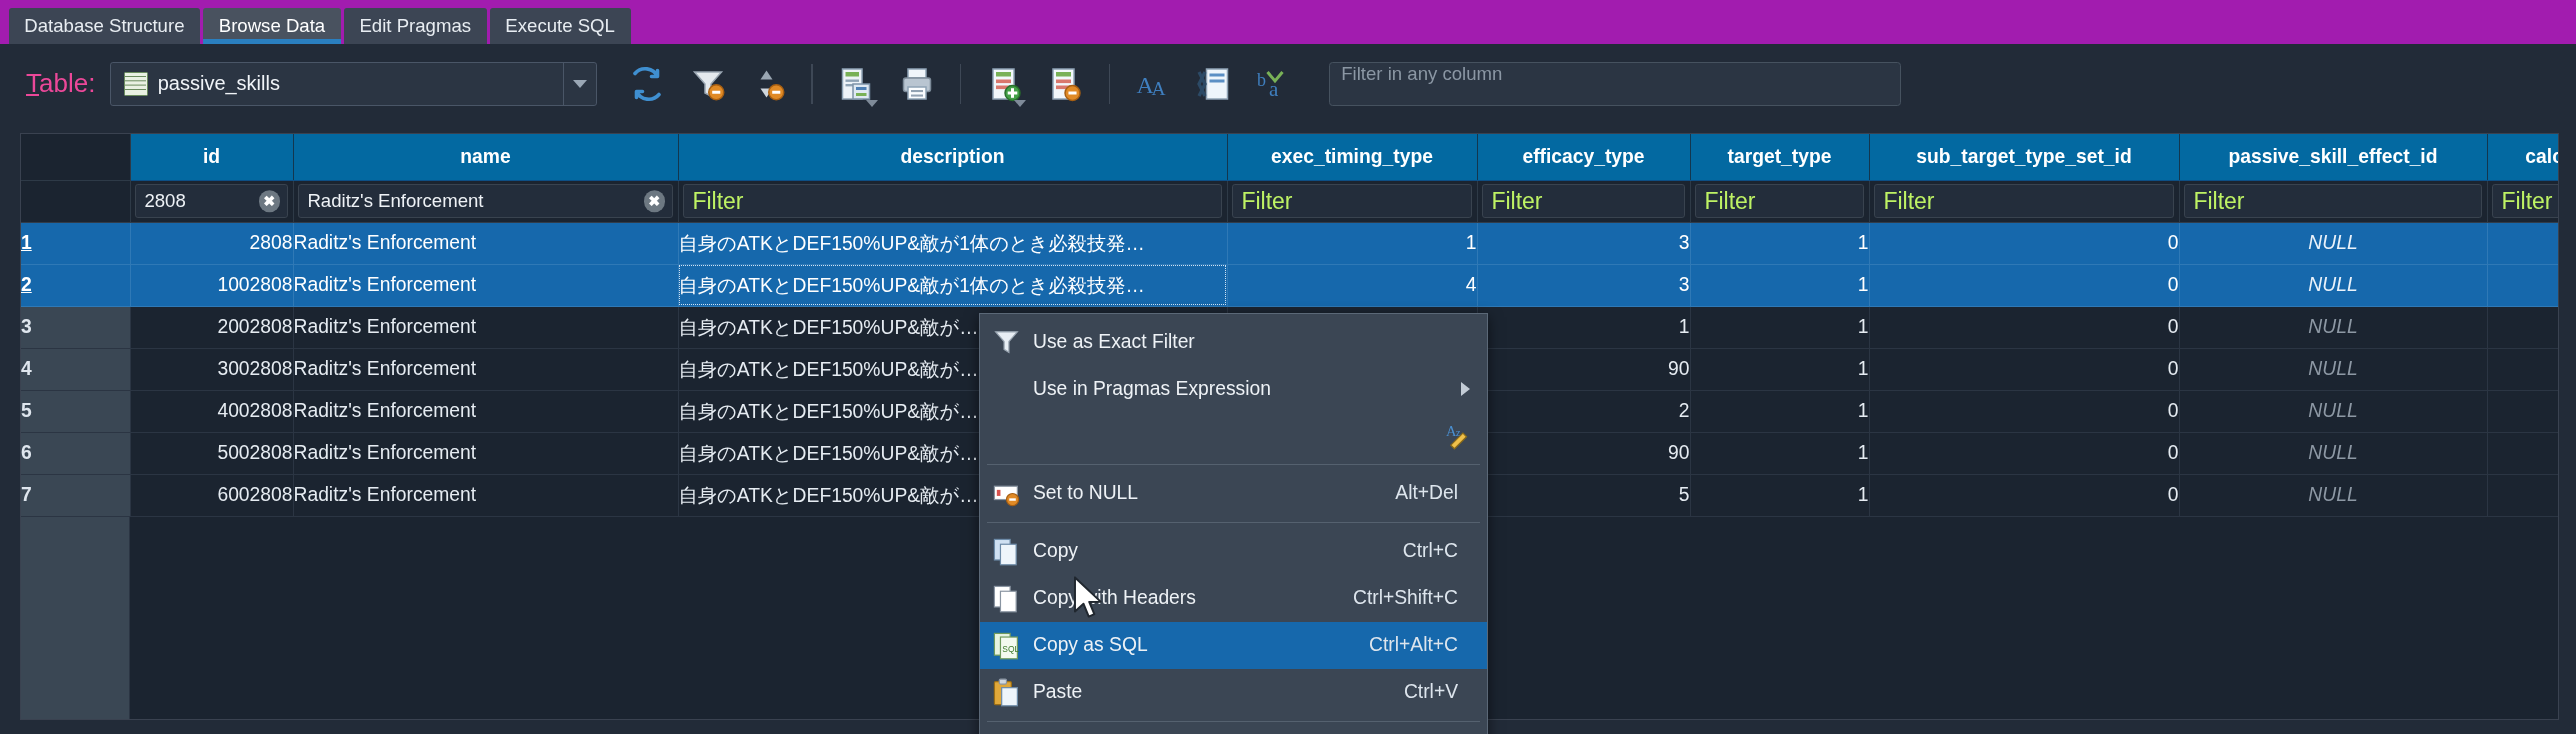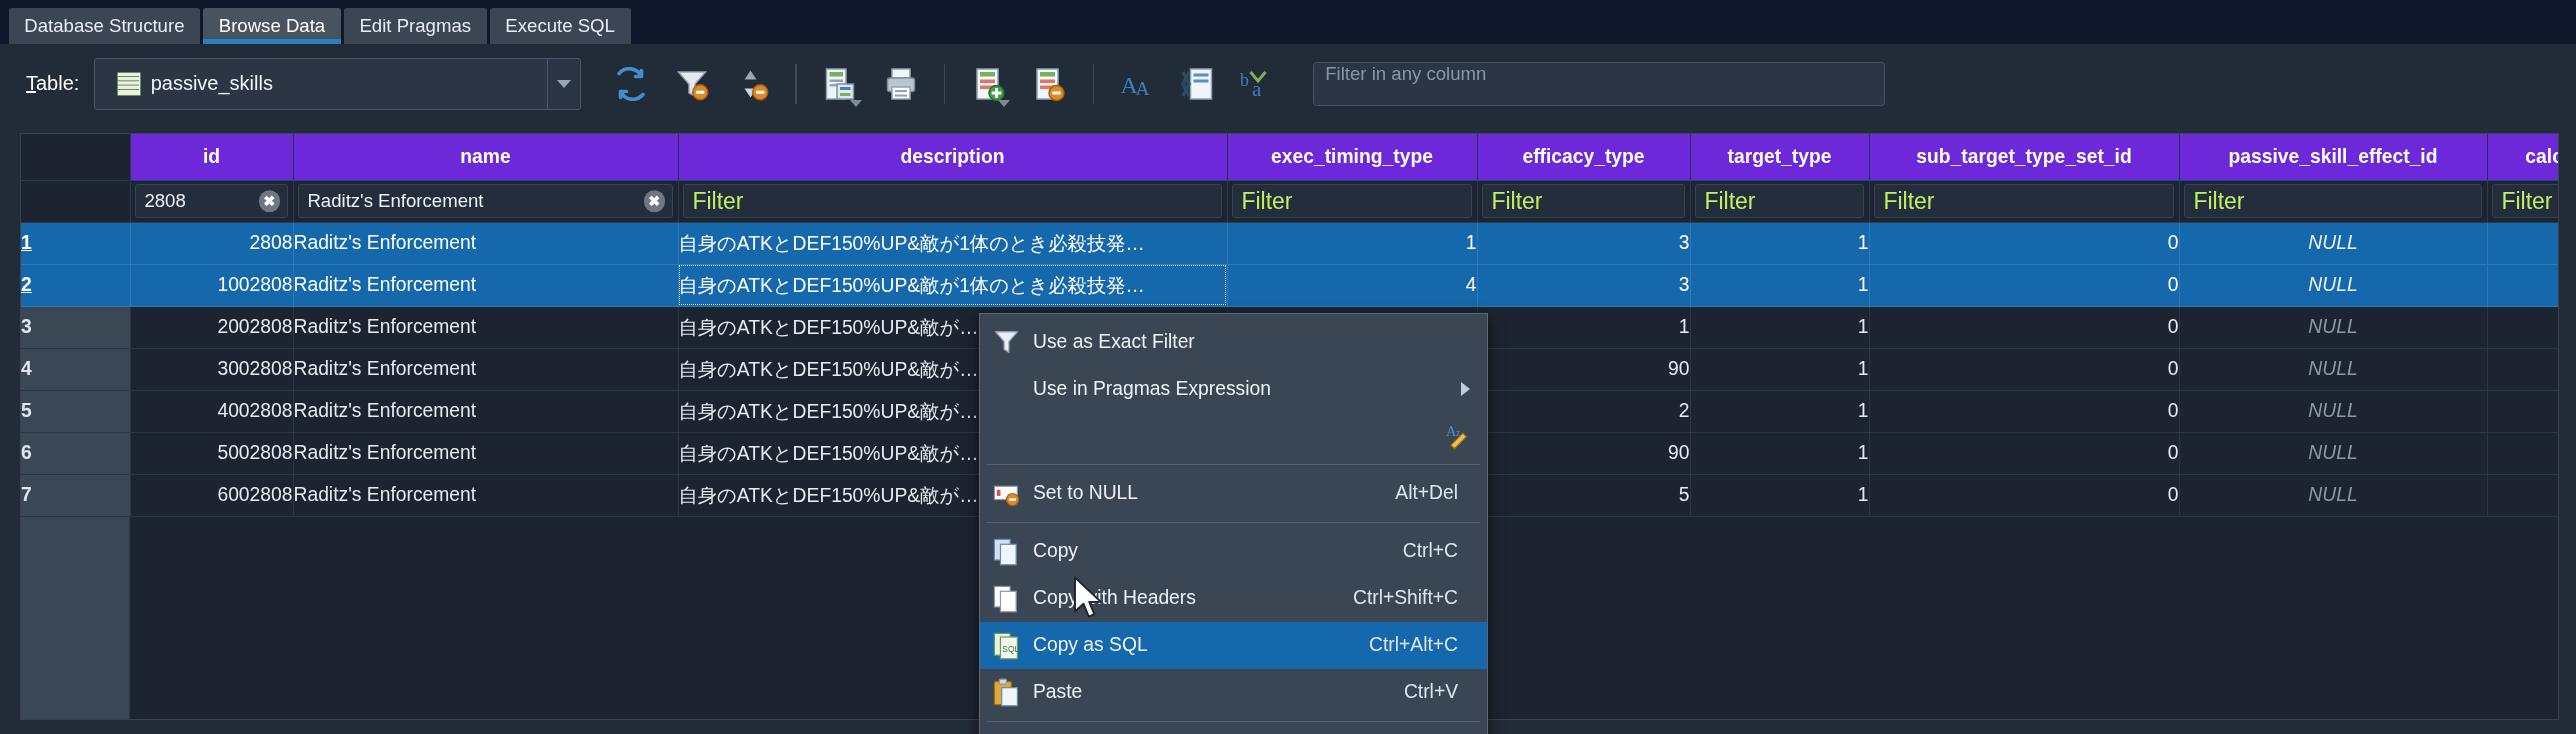--- a/index.html
+++ b/index.html
@@ -13,21 +13,21 @@
   #app {
     position: relative;
     width: 2576px; height: 735px;
     background: #222b38;
   }
 
   
   #tabbar {
     position: absolute; left: 0; top: 0;
     width: 2576px; height: 44px;
-    background: #0f172a;
+    background: #a21caf;
     display: flex; align-items: flex-end;
     padding-left: 8.6px;
     gap: 2.9px;
   }
   .tab {
     height: 36px;
     padding: 0 15.7px;
     display: flex; align-items: center;
     background: #3c4554;
     color: #e8edf2;
@@ -49,33 +49,33 @@
 
   
   #toolbar {
     position: absolute; left: 0; top: 44px;
     width: 2576px; height: 79px;
     background: #222b38;
     display: flex; align-items: center;
     padding-left: 26px;
   }
   #table-label {
-    color: #ffffff;
-    font-size: 20px;
+    color: #ec4899;
+    font-size: 26px;
     margin-right: 14.3px;
     white-space: nowrap;
   }
   #table-label u { text-decoration: underline; }
   #table-combo {
-    width: 487px; height: 52px;
+    width: 487px; height: 44px;
     background: #2b3543;
     border: 0.7px solid #4a5667;
     border-radius: 2.9px;
     display: flex; align-items: center;
-    padding: 0 22px;
+    padding: 0 13px;
     position: relative;
   }
   .tbl-icon {
     width: 24px; height: 24px;
     margin-right: 10px;
     background: #e9f1e3;
     border: 1.4px solid #6a8c5e;
     border-radius: 1.4px;
     display: inline-block;
     position: relative;
@@ -160,21 +160,21 @@
   }
   table.grid th, table.grid td {
     padding: 0;
     overflow: hidden;
     white-space: nowrap;
     font-size: 19.3px;
   }
   
   thead th {
     height: 46px;
-    background: #6d28d9;
+    background: #0369a1;
     color: #ffffff;
     font-weight: bold;
     text-align: center;
     border-right: 0.7px solid #13374f;
     border-bottom: 1.4px solid #0d4f85;
   }
   thead th.corner {
     background: #1b2430;
     border-right: 0.7px solid #2e3a47;
     border-bottom: 0.7px solid #2e3a47;

